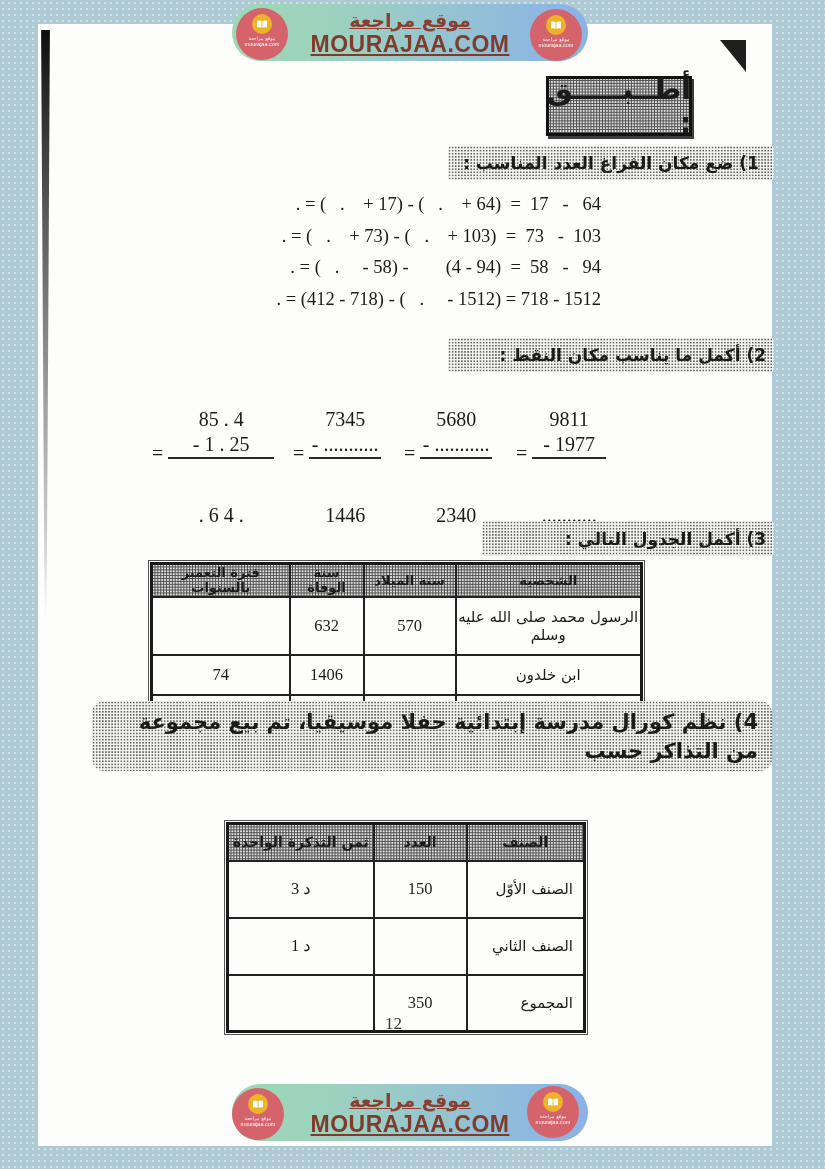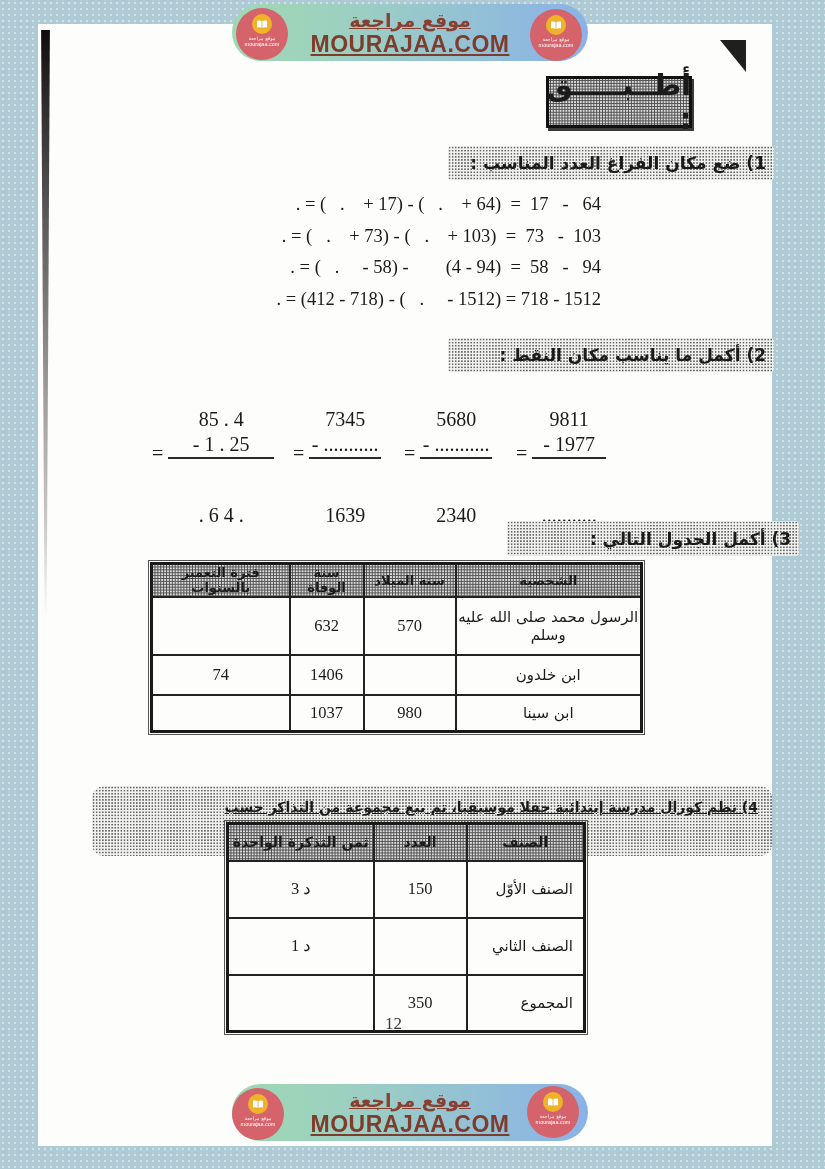--- a/index.html
+++ b/index.html
@@ -56,37 +56,37 @@
     background-color:#f1f1ee;
     background-image:radial-gradient(#636363 .9px, transparent 1.05px);
     background-size:3.1px 3.1px;
   }
   .halftone-dark{
     background-color:#dedede;
     background-image:radial-gradient(#4f4f4f 1px, transparent 1.15px);
     background-size:2.9px 2.9px;
   }
   .title-box{
-    position:absolute; left:546px; top:76px; width:146px; height:52px; z-index:3;
+    position:absolute; left:546px; top:76px; width:146px; height:60px; z-index:3;
     border:3px solid #111; box-shadow:2px 3px 0 #3c3c3c;
     display:flex; align-items:center; justify-content:center;
     font-size:29px; font-weight:bold; direction:rtl;
   }
   .band{
     position:absolute; z-index:3; direction:rtl;
     font-weight:bold; font-size:17px;
     display:flex; align-items:center;
     padding:0 8px; border-radius:3px;
   }
-  .band-1{ left:448px; top:146px; width:326px; height:34px; }
+  .band-1{ left:448px; top:146px; width:326px; height:34px;justify-content:center; }
   .band-2{ left:448px; top:338px; width:326px; height:34px; }
-  .band-3{ left:507px; top:521px; width:292px; height:35px; }
+  .band-3{ left:482px; top:521px; width:292px; height:35px; }
   .band-4{
-    left:92px; top:786px; width:680px; height:70px; border-radius:12px;
-    display:block; font-size:14px; padding:7px 14px 0 10px;text-decoration:underline;
+    left:92px; top:701px; width:680px; height:70px; border-radius:12px;
+    display:block; font-size:21px; padding:7px 14px 0 10px;
   }
   .band-4 .l1{ line-height:29px; }
   .band-4 .l2{ line-height:29px; padding-right:100px; }
   
   .equations{
     position:absolute; left:205px; top:189px; width:396px; z-index:3;
     font-family:"Liberation Serif","DejaVu Serif",serif;
     font-size:18.5px; direction:ltr;
   }
   .equations .eq-line{ white-space:pre; text-align:right; height:31.5px; line-height:31.5px; }
@@ -181,21 +181,21 @@
       <div class="sub-top">85 . 4</div>
       <div class="sub-mid">- 1 . 25</div>
       <div class="sub-res">. 6 4 .</div>
     </div>
   </div>
   <div class="sub-block sub-b">
     <span class="sub-eq">=</span>
     <div class="sub-col">
       <div class="sub-top">7345</div>
       <div class="sub-mid">- ...........</div>
-      <div class="sub-res">1639</div>
+      <div class="sub-res">1446</div>
     </div>
   </div>
   <div class="sub-block sub-c">
     <span class="sub-eq">=</span>
     <div class="sub-col">
       <div class="sub-top">5680</div>
       <div class="sub-mid">- ...........</div>
       <div class="sub-res">2340</div>
     </div>
   </div>

